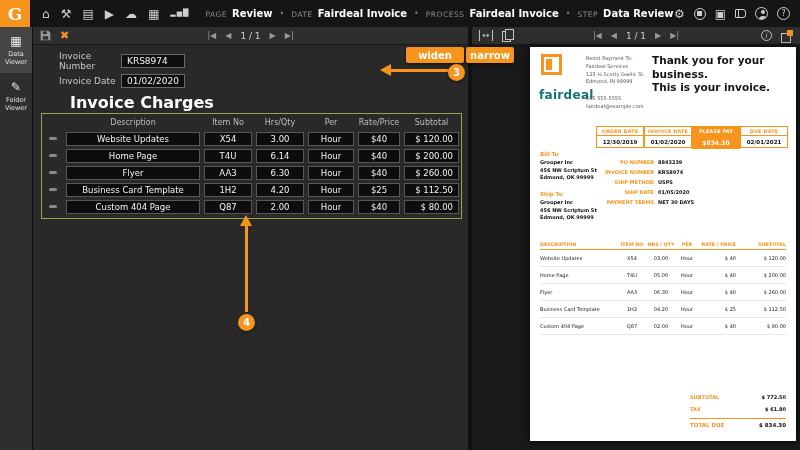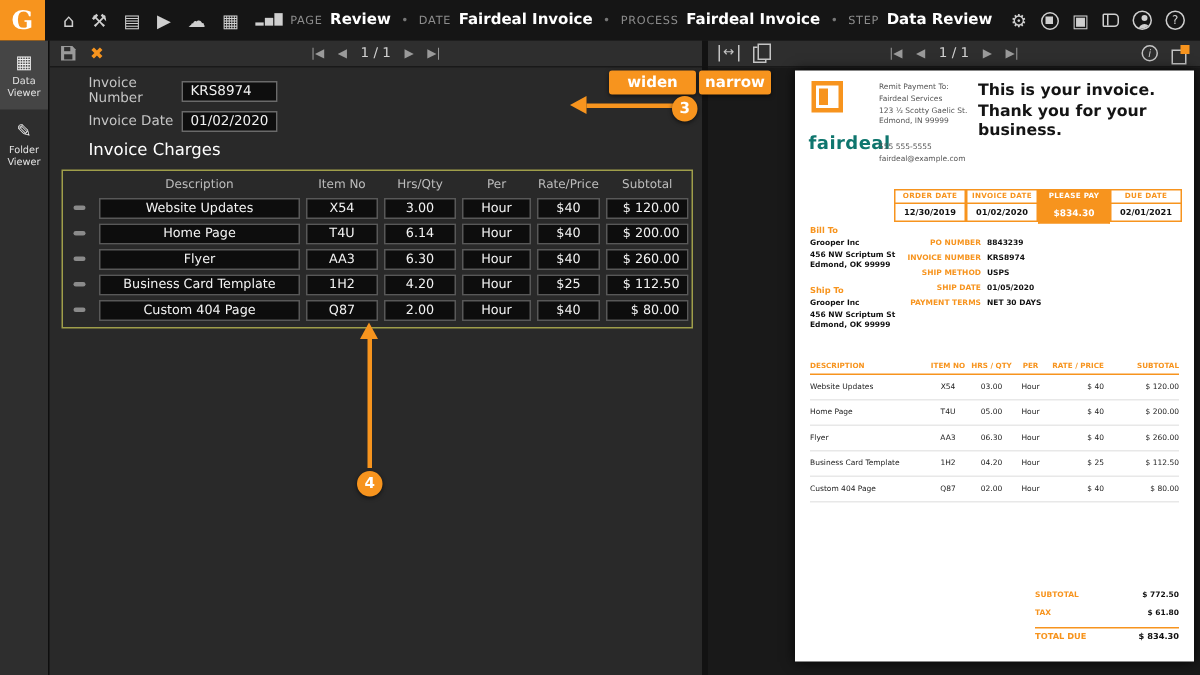--- a/index.html
+++ b/index.html
@@ -5,21 +5,21 @@
   *{margin:0;padding:0;box-sizing:border-box}
   body{background:#000;font-family:"DejaVu Sans",sans-serif}
   .app{position:relative;width:800px;height:450px;background:#1f1f1f;overflow:hidden;font-family:"DejaVu Sans",sans-serif}
 
   
   .topbar{position:absolute;left:0;top:0;width:800px;height:27px;background:#151515;display:flex;align-items:center;z-index:10}
   .logo{width:30px;height:27px;background:#f7941e;color:#fff;font-weight:bold;font-size:17px;display:flex;align-items:center;justify-content:center;font-family:"DejaVu Serif",serif;cursor:pointer}
   .tb-icons{display:flex;align-items:center;gap:11px;margin-left:12px;color:#cfcfcf;font-size:12px}
   .ic{line-height:1;cursor:pointer}
   .stats-ic{font-size:7px;letter-spacing:1px}
-  .crumbs{display:flex;align-items:center;margin-left:4px}
+  .crumbs{display:flex;align-items:center;margin-left:16px}
   .crumb{display:flex;align-items:baseline;gap:5px;white-space:nowrap}
   .crumb .cl{font-size:7.5px;color:#8d8d8d;letter-spacing:.5px}
   .crumb .cv{font-size:10px;color:#fff;font-weight:bold}
   .dot{color:#777;font-size:8px;margin:0 7px}
   .tb-right{margin-left:auto;margin-right:10px;display:flex;align-items:center;gap:9px;color:#cfcfcf;font-size:12px}
   .stop-ic{width:12px;height:12px;border:1px solid #cfcfcf;border-radius:50%;display:flex;align-items:center;justify-content:center;cursor:pointer}
   .stop-ic::before{content:"";width:5px;height:5px;background:#cfcfcf}
   .book-ic{width:11px;height:9px;border:1px solid #cfcfcf;border-radius:1px 3px 3px 1px;position:relative;cursor:pointer}
   .book-ic::before{content:"";position:absolute;left:2px;top:0;bottom:0;width:1px;background:#cfcfcf}
   .person-ic{width:13px;height:13px;border:1px solid #cfcfcf;border-radius:50%;position:relative;overflow:hidden;cursor:pointer}
@@ -39,21 +39,21 @@
   .dp-toolbar{position:relative;height:18px;background:#2e2e2e;border-bottom:1px solid #191919;display:flex;align-items:center;padding:0 7px;gap:9px}
   .pager{position:absolute;left:50%;transform:translateX(-50%);display:flex;align-items:center;gap:9px;color:#9a9a9a;font-size:8px}
   .pager .pos{color:#d2d2d2;font-size:9px}
   .pager span{cursor:pointer}
   .cancel-ic{color:#f7941e;font-size:11px;font-weight:bold}
   .dp-dochdr{height:17px;background:repeating-linear-gradient(135deg,#242424 0 5px,#343434 5px 10px);color:#fff;font-size:10px;font-weight:bold;line-height:17px;padding-left:8px}
   .dp-fields{padding:6px 0 0 26px}
   .fld{display:flex;align-items:center;margin-bottom:3px}
   .fld .fl{width:62px;font-size:9px;color:#c6c6c6}
   .fld .fv{min-width:64px;background:#0e0e0e;border:1px solid #6a6a6a;color:#f2f2f2;font-size:9px;padding:1px 5px;cursor:text}
-  .section-title{margin:5px 0 3px 26px;font-size:11px;font-weight:normal;color:#fff}
+  .section-title{margin:5px 0 3px 37px;font-size:16px;font-weight:bold;color:#fff}
   .dv-table{position:absolute;left:8px;top:86px;width:421px;border:1px solid #9f9e4a;padding-bottom:3px}
   .dv-hrow,.dv-row{display:grid;grid-template-columns:22px 138px 52px 52px 50px 46px 1fr;align-items:center}
   .dv-hrow{height:16px}
   .dv-th{font-size:8px;color:#bdbdbd;text-align:center}
   .dv-row{height:17px}
   .dv-handle{display:flex;align-items:center;justify-content:center;cursor:grab}
   .hbar{width:8px;height:3px;border-radius:1.5px;background:#8a8a8a}
   .cellv{margin:1px 2px;background:#0d0d0d;border:1px solid #585858;color:#f3f3f3;font-size:8.5px;text-align:center;padding:1px 2px;white-space:nowrap;overflow:hidden;cursor:text}
   .cell-right{text-align:right;padding-right:5px}
 
@@ -368,22 +368,22 @@
           <div>Fairdeal Services</div>
           <div>123 ½ Scotty Gaelic St.</div>
           <div>Edmond, IN 99999</div>
         </div>
         <div class="inv-contact">
           <div>555 555-5555</div>
           <div>fairdeal@example.com</div>
         </div>
 
         <div class="inv-headline">
+          <div>Thank you for your business.</div>
           <div>This is your invoice.</div>
-          <div>Thank you for your business.</div>
         </div>
 
         <div class="inv-infobar">
           <div class="ib-cell">
             <div class="ib-label">ORDER DATE</div>
             <div class="ib-value">12/30/2019</div>
           </div>
           <div class="ib-cell">
             <div class="ib-label">INVOICE DATE</div>
             <div class="ib-value">01/02/2020</div>

